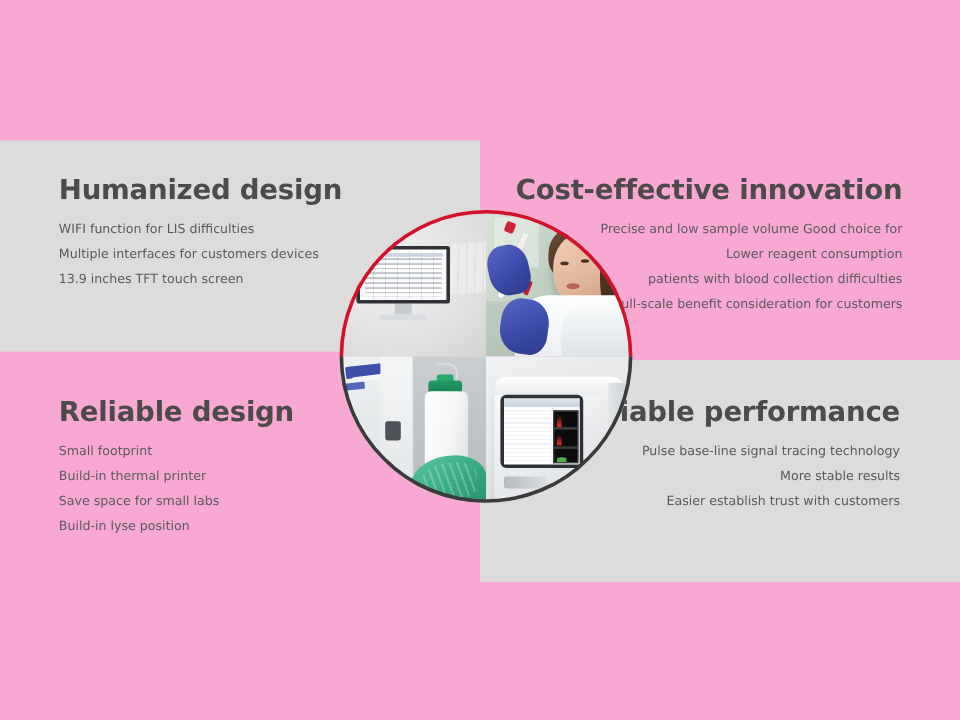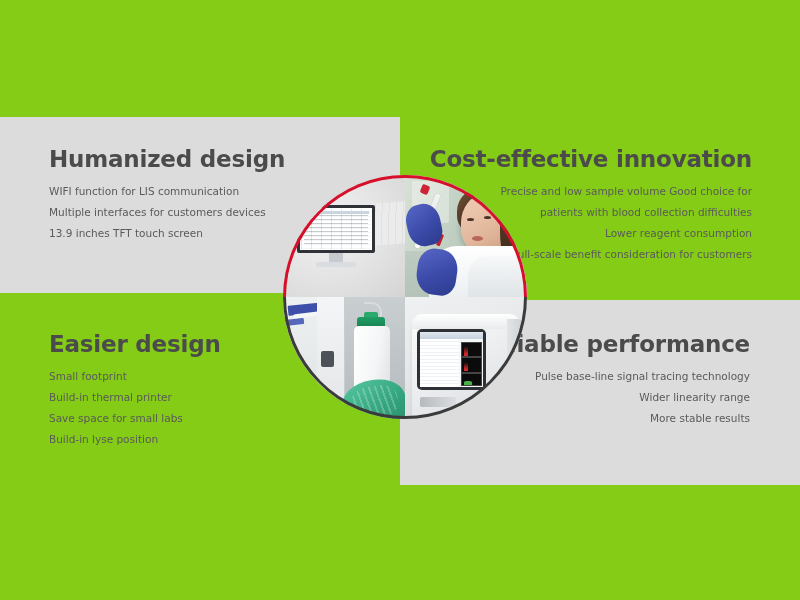--- a/index.html
+++ b/index.html
@@ -11,21 +11,21 @@
     width: 800px;
     height: 600px;
     position: relative;
     overflow: hidden;
     font-family: "DejaVu Sans", "Liberation Sans", sans-serif;
   }
 
   .slide {
     position: absolute;
     inset: 0;
-    background: #84cc16;
+    background: #f9a8d4;
   }
 
   
   .panel {
     position: absolute;
     background: #dcdcdc;
   }
   .panel-tl { left: 0px;   top: 117px; width: 400px; height: 176px; }
   .panel-br { left: 400px; top: 300px; width: 400px; height: 185px; }
 
@@ -441,52 +441,52 @@
 <body>
 
 <div class="slide">
 
   <div class="panel panel-tl"></div>
   <div class="panel panel-br"></div>
 
   <div class="quad q-tl">
     <h2 class="quad-title">Humanized design</h2>
     <ul class="quad-list">
-      <li>WIFI function for LIS communication</li>
+      <li>WIFI function for LIS difficulties</li>
       <li>Multiple interfaces for customers devices</li>
       <li>13.9 inches TFT touch screen</li>
     </ul>
   </div>
 
   <div class="quad q-tr">
     <h2 class="quad-title">Cost-effective innovation</h2>
     <ul class="quad-list">
       <li>Precise and low sample volume Good choice for</li>
+      <li>Lower reagent consumption</li>
       <li>patients with blood collection difficulties</li>
-      <li>Lower reagent consumption</li>
       <li>Full-scale benefit consideration for customers</li>
     </ul>
   </div>
 
   <div class="quad q-bl">
-    <h2 class="quad-title">Easier design</h2>
+    <h2 class="quad-title">Reliable design</h2>
     <ul class="quad-list">
       <li>Small footprint</li>
       <li>Build-in thermal printer</li>
       <li>Save space for small labs</li>
       <li>Build-in lyse position</li>
     </ul>
   </div>
 
   <div class="quad q-br">
     <h2 class="quad-title">Reliable performance</h2>
     <ul class="quad-list">
       <li>Pulse base-line signal tracing technology</li>
-      <li>Wider linearity range</li>
       <li>More stable results</li>
+      <li>Easier establish trust with customers</li>
     </ul>
   </div>
 
   <div class="collage">
     <div class="collage-grid">
 
       <div class="cell cell-monitor">
         <div class="paper-fan"></div>
         <div class="monitor">
           <div class="monitor-screen">

